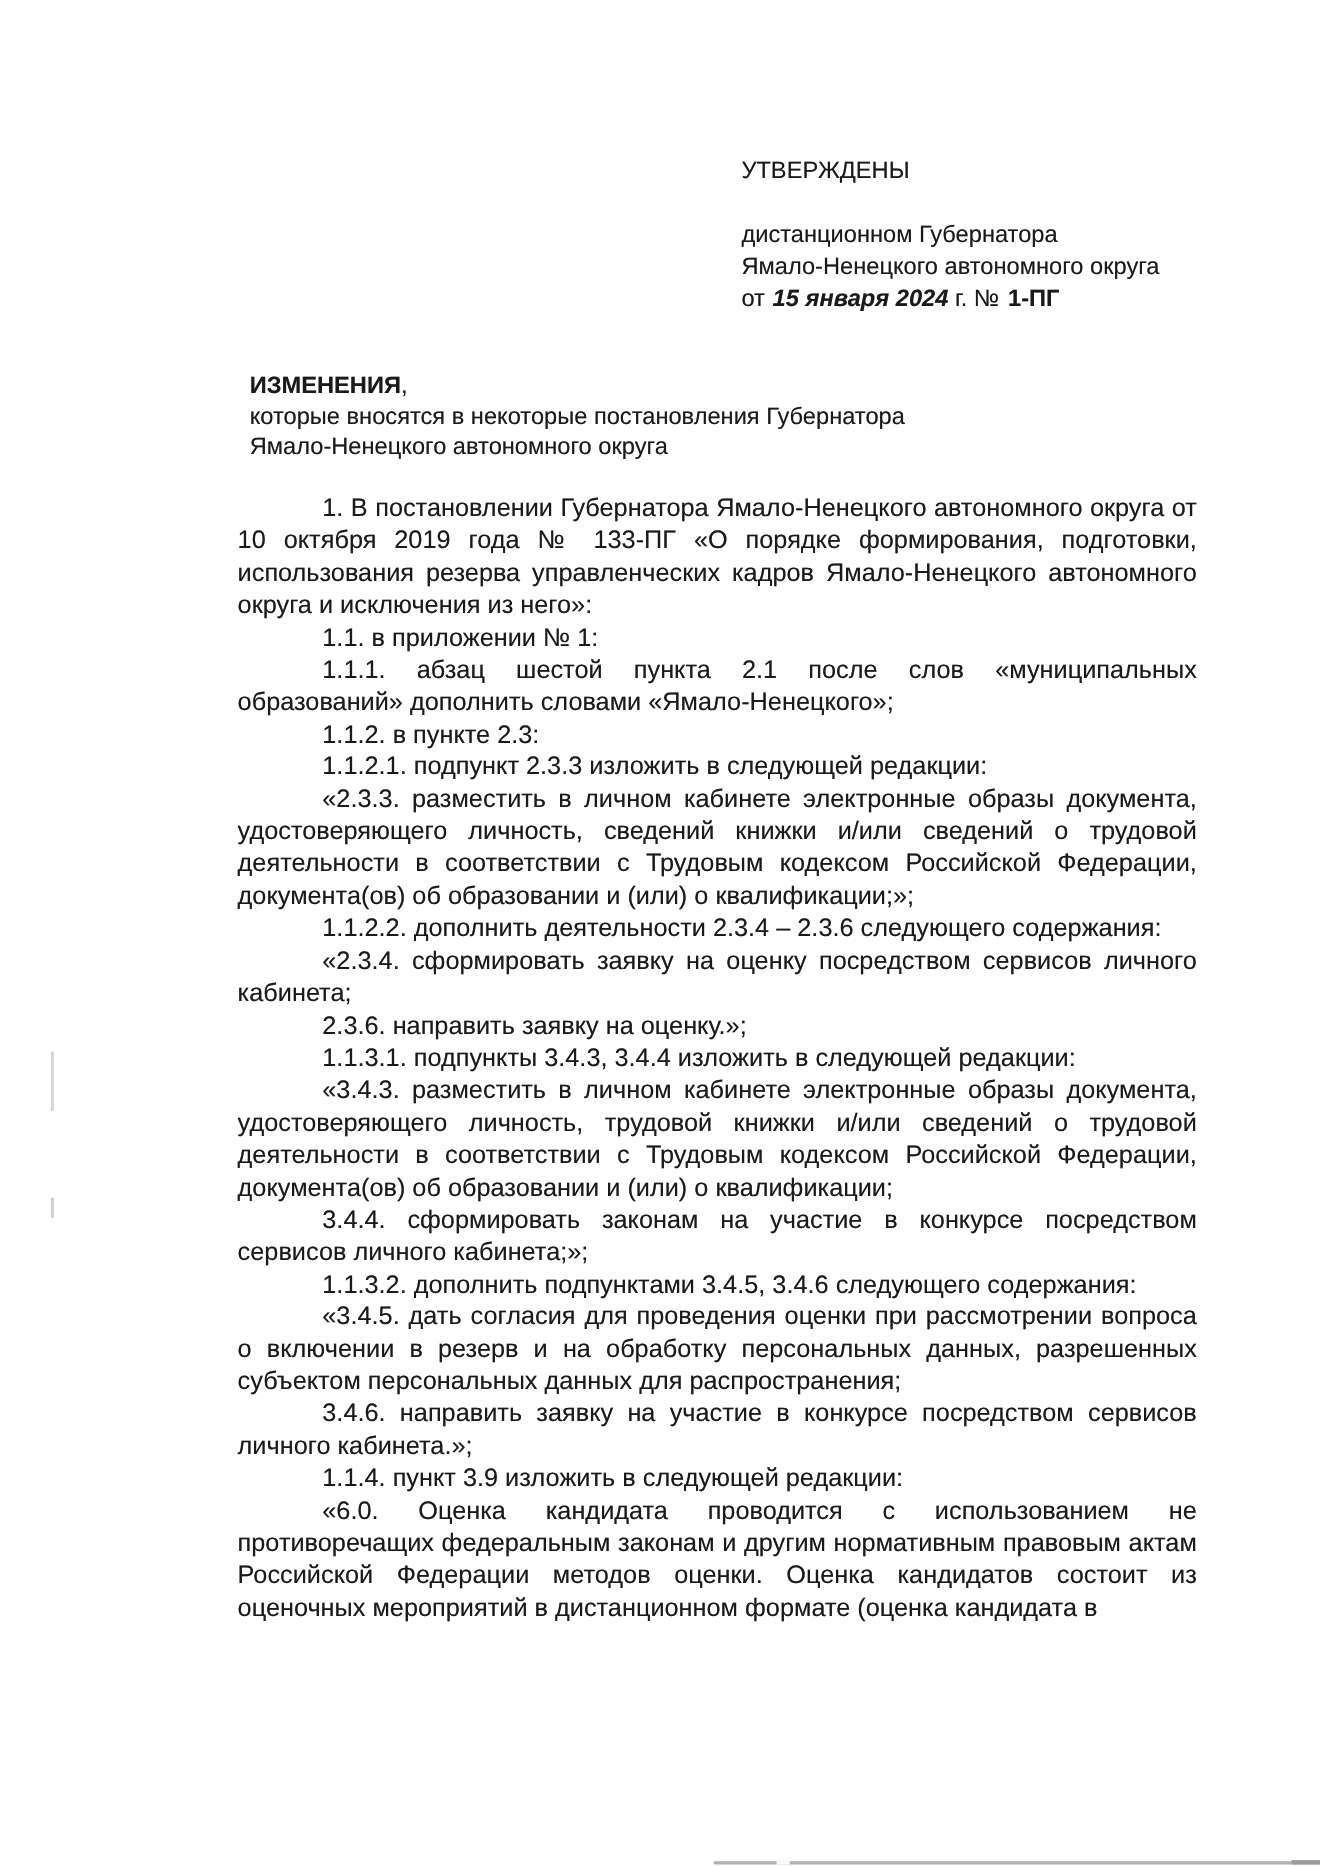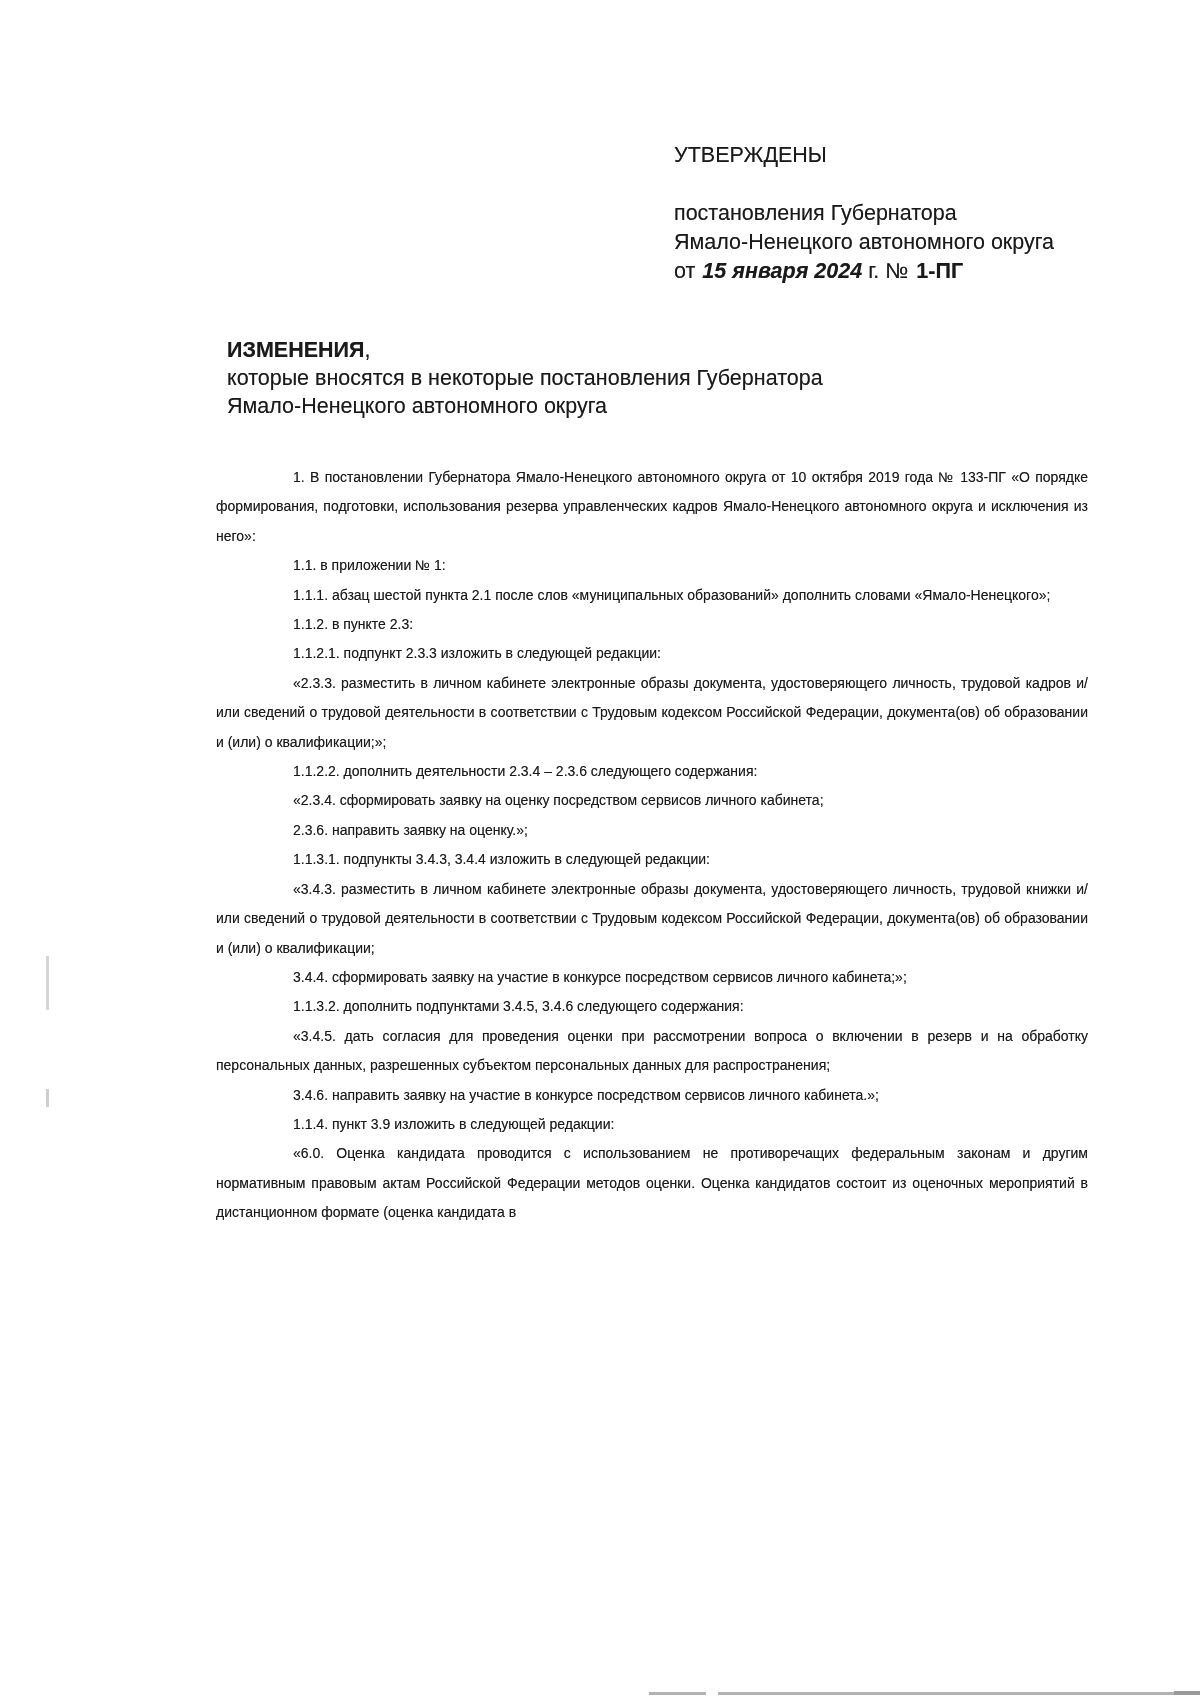--- a/index.html
+++ b/index.html
@@ -31,23 +31,23 @@
     position: absolute;
     left: 181px;
     top: 336px;
     width: 870px;
     font-size: 21.5px;
     line-height: 28px;
   }
   .body-text {
     position: absolute;
     left: 170px;
-    top: 463px;
+    top: 447px;
     width: 872px;
-    font-size: 14px;
+    font-size: 23px;
     line-height: 29.4px;
     text-align: justify;
   }
   .body-text p { margin: 0; text-indent: 77px; }
   
   .artifact { position: absolute; }
   .right-strip  { left: 1191px; top: 0;      width: 6px;   height: 1058px; background: #c7c7c7; }
   .right-tick-1 { left: 1191px; top: 150px;  width: 5px;   height: 30px;   background: #a6a6a6; }
   .right-tick-2 { left: 1191px; top: 488px;  width: 5px;   height: 46px;   background: #a0a0a0; }
   .right-tick-3 { left: 1191px; top: 612px;  width: 5px;   height: 30px;   background: #a6a6a6; }
@@ -58,44 +58,44 @@
   .left-dash-1  { left: 0;      top: 956px;  width: 3px;   height: 54px;   background: #d6d6d6; }
   .left-dash-2  { left: 0;      top: 1089px; width: 3px;   height: 18px;   background: #cfcfcf; }
 </style>
 </head>
 <body>
 
 <div class="page">
 
   <div class="approval-block">
     <div class="approval-status">УТВЕРЖДЕНЫ</div>
-    <div>постановления Губернатора</div>
+    <div>дистанционном Губернатора</div>
     <div>Ямало-Ненецкого автономного округа</div>
     <div><span>от</span><span class="date-bold">15 января 2024</span> <span>г. №</span> <span class="num-bold">1-ПГ</span></div>
   </div>
 
   <div class="doc-title-block">
     <div><span class="bold">ИЗМЕНЕНИЯ</span><span>,</span></div>
     <div>которые вносятся в некоторые постановления Губернатора</div>
     <div>Ямало-Ненецкого автономного округа</div>
   </div>
 
   <div class="body-text">
     <p>1. В постановлении Губернатора Ямало-Ненецкого автономного округа от 10 октября 2019 года № 133-ПГ «О порядке формирования, подготовки, использования резерва управленческих кадров Ямало-Ненецкого автономного округа и исключения из него»:</p>
     <p>1.1. в приложении № 1:</p>
     <p>1.1.1. абзац шестой пункта 2.1 после слов «муниципальных образований» дополнить словами «Ямало-Ненецкого»;</p>
     <p>1.1.2. в пункте 2.3:</p>
     <p>1.1.2.1. подпункт 2.3.3 изложить в следующей редакции:</p>
-    <p>«2.3.3. разместить в личном кабинете электронные образы документа, удостоверяющего личность, трудовой кадров и/или сведений о трудовой деятельности в соответствии с Трудовым кодексом Российской Федерации, документа(ов) об образовании и (или) о квалификации;»;</p>
+    <p>«2.3.3. разместить в личном кабинете электронные образы документа, удостоверяющего личность, сведений книжки и/или сведений о трудовой деятельности в соответствии с Трудовым кодексом Российской Федерации, документа(ов) об образовании и (или) о квалификации;»;</p>
     <p>1.1.2.2. дополнить деятельности 2.3.4 – 2.3.6 следующего содержания:</p>
     <p>«2.3.4. сформировать заявку на оценку посредством сервисов личного кабинета;</p>
     <p>2.3.6. направить заявку на оценку.»;</p>
     <p>1.1.3.1. подпункты 3.4.3, 3.4.4 изложить в следующей редакции:</p>
     <p>«3.4.3. разместить в личном кабинете электронные образы документа, удостоверяющего личность, трудовой книжки и/или сведений о трудовой деятельности в соответствии с Трудовым кодексом Российской Федерации, документа(ов) об образовании и (или) о квалификации;</p>
-    <p>3.4.4. сформировать заявку на участие в конкурсе посредством сервисов личного кабинета;»;</p>
+    <p>3.4.4. сформировать законам на участие в конкурсе посредством сервисов личного кабинета;»;</p>
     <p>1.1.3.2. дополнить подпунктами 3.4.5, 3.4.6 следующего содержания:</p>
     <p>«3.4.5. дать согласия для проведения оценки при рассмотрении вопроса о включении в резерв и на обработку персональных данных, разрешенных субъектом персональных данных для распространения;</p>
     <p>3.4.6. направить заявку на участие в конкурсе посредством сервисов личного кабинета.»;</p>
     <p>1.1.4. пункт 3.9 изложить в следующей редакции:</p>
     <p>«6.0. Оценка кандидата проводится с использованием не противоречащих федеральным законам и другим нормативным правовым актам Российской Федерации методов оценки. Оценка кандидатов состоит из оценочных мероприятий в дистанционном формате (оценка кандидата в</p>
   </div>
 
   <div class="artifact right-strip"></div>
   <div class="artifact right-tick-1"></div>
   <div class="artifact right-tick-2"></div>

